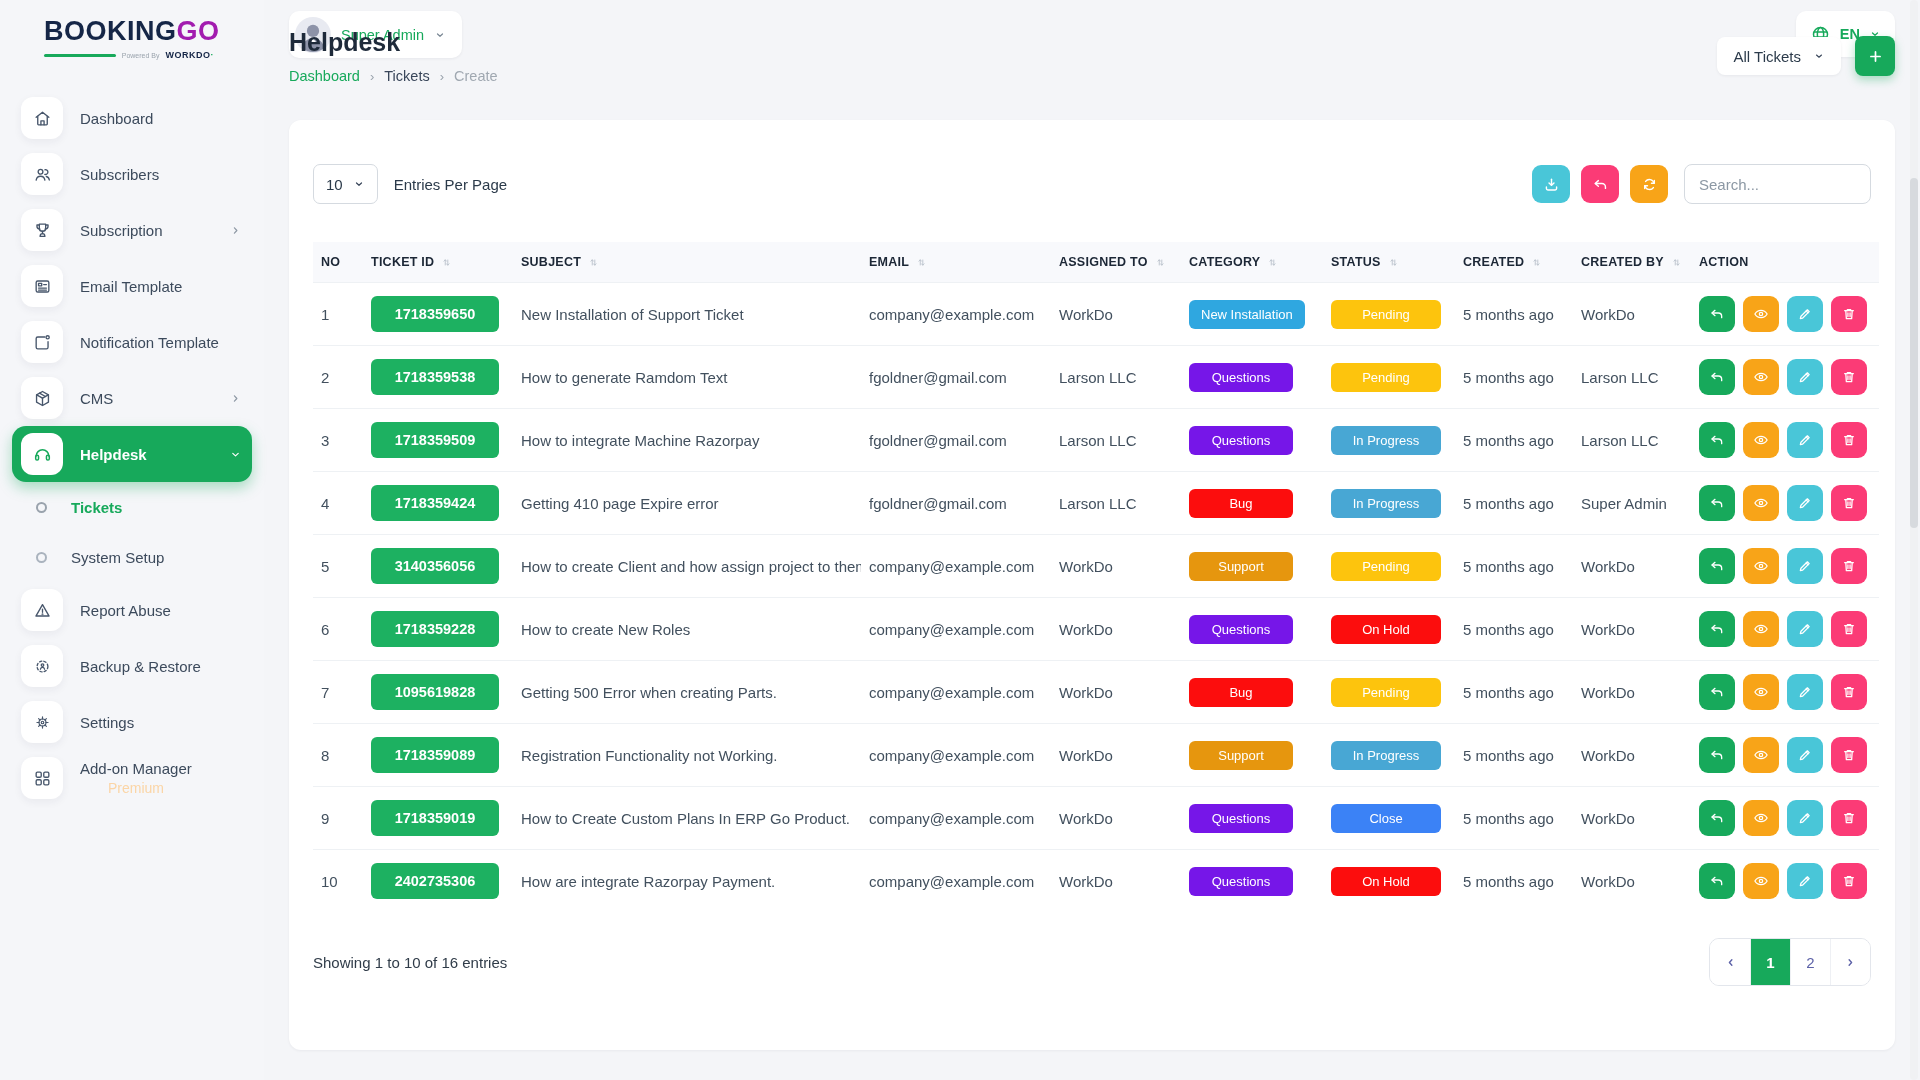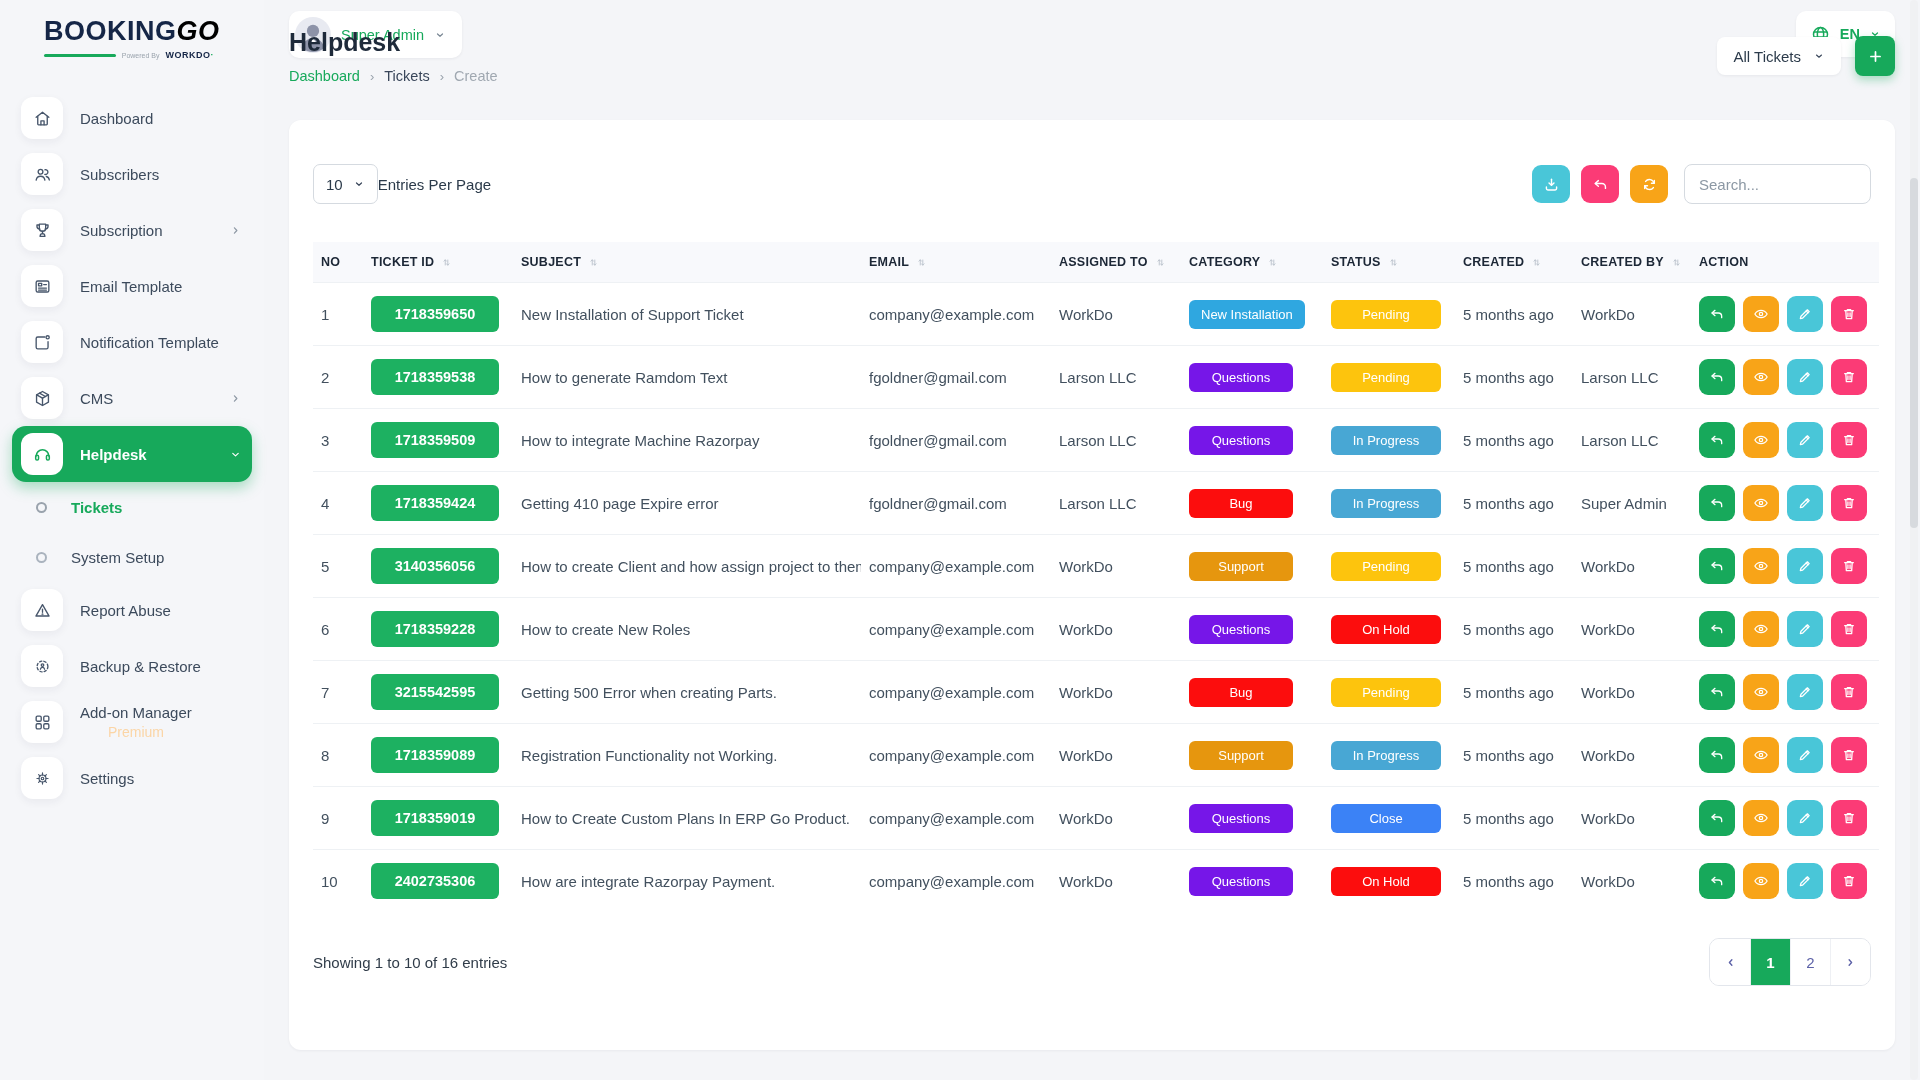--- a/index.html
+++ b/index.html
@@ -6,21 +6,21 @@
   html,body { width:1920px; height:1080px; overflow:hidden; }
   body { font-family:"Liberation Sans","DejaVu Sans",sans-serif; background:#f4f5f8; color:#32404e; position:relative; }
 
   .icn { display:inline-flex; align-items:center; justify-content:center; }
   .icn svg { display:block; }
 
   
   .sidebar { position:absolute; left:0; top:0; width:264px; height:100%; background:#f5f6f9; }
   .logo-wrap { padding:16px 0 0 44px; }
   .logo-line1 { font-size:27px; font-weight:bold; letter-spacing:.5px; color:#152647; }
-  .logo-line1 .go { color:#000000;font-style:italic; }
+  .logo-line1 .go { color:#a21caf; }
   .logo-line2 { display:flex; align-items:center; gap:6px; margin-top:3px; width:170px; }
   .logo-rule { flex:1; height:3px; background:#17a95b; border-radius:2px; }
   .powered-by { font-size:7px; color:#9aa3ad; white-space:nowrap; }
   .powered-brand { font-size:9px; font-weight:bold; color:#152647; letter-spacing:.5px; }
   .powered-brand i { color:#17a95b; font-style:normal; }
 
   .nav { padding:30px 12px 0 12px; }
   .nav-item { display:flex; align-items:center; height:56px; padding:0 10px 0 9px; cursor:pointer; position:relative; }
   .tile { width:42px; height:42px; background:#fff; border-radius:12px; box-shadow:0 3px 8px rgba(30,42,70,.06); display:flex; align-items:center; justify-content:center; color:#47566b; flex:none; }
   .tile svg { width:19px; height:19px; }
@@ -65,21 +65,21 @@
   .filter-chip { height:38px; padding:0 16px; gap:12px; border-radius:8px; font-size:15px; color:#2b3a4a; }
   .filter-chip .chip-caret { color:#39465a; }
   .add-btn { width:40px; height:40px; border-radius:8px; background:#17a95b; border:none; color:#fff; display:flex; align-items:center; justify-content:center; cursor:pointer; box-shadow:0 4px 10px rgba(23,169,91,.35); }
   .add-btn svg { width:17px; height:17px; }
 
   
   .card { margin:26px 17px 0 25px; background:#fff; border-radius:12px; box-shadow:0 1px 3px rgba(16,24,40,.05); height:930px; position:relative; }
   .controls { display:flex; align-items:center; padding:44px 24px 0 24px; }
   .pp-select { height:40px; min-width:64px; border:1px solid #d5dae0; border-radius:7px; background:#fff; display:flex; align-items:center; justify-content:center; gap:10px; padding:0 12px; font-size:15px; color:#2b3a4a; cursor:pointer; }
   .pp-select .chip-caret { color:#39465a; }
-  .entries-label { font-size:15px; color:#2b3a4a; }
+  .entries-label { margin-left:16px; font-size:15px; color:#2b3a4a; }
   .toolbar { margin-left:auto; display:flex; gap:11px; }
   .tb-btn { width:38px; height:38px; border:none; border-radius:9px; color:#fff; display:flex; align-items:center; justify-content:center; cursor:pointer; }
   .tb-btn svg { width:17px; height:17px; }
   .search-box { margin-left:16px; width:187px; height:40px; border:1px solid #d5dae0; border-radius:8px; padding:0 14px; font-size:15px; color:#2b3a4a; font-family:inherit; background:#fff; }
   .search-box::placeholder { color:#8c98a4; }
 
   
   table { width:calc(100% - 48px); margin:38px 24px 0 24px; border-collapse:collapse; table-layout:fixed; }
   thead th { background:#f8f9fc; font-size:12.5px; font-weight:bold; color:#1c2736; text-align:left; padding:13px 8px; letter-spacing:.02em; white-space:nowrap; }
   .th-inner { display:flex; align-items:center; gap:6px; }
@@ -234,41 +234,41 @@
           <svg viewBox="0 0 24 24" fill="none" stroke="currentColor" stroke-width="1.7" stroke-linecap="round" stroke-linejoin="round">
             <circle cx="12" cy="12" r="6.8" stroke-dasharray="2.8 2.7"></circle>
             <circle cx="12" cy="10.2" r="1.6"></circle>
             <path d="M9.4 15.4c.4-1.5 1.4-2.2 2.6-2.2s2.2.7 2.6 2.2"></path>
           </svg>
         </span>
         <span class="nav-label">Backup &amp; Restore</span>
       </div>
       <div class="nav-item ">
     <span class="tile">
+          <svg viewBox="0 0 24 24" fill="none" stroke="currentColor" stroke-width="1.5" stroke-linecap="round" stroke-linejoin="round">
+            <circle cx="12" cy="12" r="4.4"></circle>
+            <circle cx="12" cy="12" r="1.6"></circle>
+            <path d="M16.4 12H19M15.1 15.1l1.8 1.8M12 16.4V19M8.9 15.1l-1.8 1.8M7.6 12H5M8.9 8.9 7.1 7.1M12 7.6V5M15.1 8.9l1.8-1.8"></path>
+          </svg>
+        </span>
+        <span class="nav-label">Settings</span>
+      </div>
+      <div class="nav-item ">
+    <span class="tile">
           <svg viewBox="0 0 24 24" fill="none" stroke="currentColor" stroke-width="1.7" stroke-linecap="round" stroke-linejoin="round">
             <rect x="4" y="4" width="6.4" height="6.4" rx="1.6"></rect>
             <rect x="13.6" y="4" width="6.4" height="6.4" rx="1.6"></rect>
             <rect x="4" y="13.6" width="6.4" height="6.4" rx="1.6"></rect>
             <rect x="13.6" y="13.6" width="6.4" height="6.4" rx="1.6"></rect>
           </svg>
         </span>
         <span class="nav-label-block">
           <span class="nav-label">Add-on Manager</span>
           <span class="nav-sublabel">Premium</span>
         </span>
-      </div>
-      <div class="nav-item ">
-    <span class="tile">
-          <svg viewBox="0 0 24 24" fill="none" stroke="currentColor" stroke-width="1.5" stroke-linecap="round" stroke-linejoin="round">
-            <circle cx="12" cy="12" r="4.4"></circle>
-            <circle cx="12" cy="12" r="1.6"></circle>
-            <path d="M16.4 12H19M15.1 15.1l1.8 1.8M12 16.4V19M8.9 15.1l-1.8 1.8M7.6 12H5M8.9 8.9 7.1 7.1M12 7.6V5M15.1 8.9l1.8-1.8"></path>
-          </svg>
-        </span>
-        <span class="nav-label">Settings</span>
       </div>
     </nav>
 </aside>
 
 <div class="main">
 
   <div class="user-chip chip">
     <span class="avatar icn">
       <svg viewBox="0 0 40 40" width="36" height="36">
           <circle cx="20" cy="20" r="20" fill="#e8eaf1"></circle>
@@ -735,21 +735,21 @@
                     <path d="M5.5 7h13"></path>
                     <path d="M9.5 7V5.5h5V7"></path>
                     <path d="M7.2 7 8 19h8l.8-12"></path>
                     <path d="M10.4 10.3v5.6M13.6 10.3v5.6"></path>
                   </svg>
                 </span>
               </button></td>
   </tr>
   <tr>
     <td>7</td>
-    <td><span class="tid-badge">3215542595</span></td>
+    <td><span class="tid-badge">1095619828</span></td>
     <td>Getting 500 Error when creating Parts.</td>
     <td>company@example.com</td>
     <td>WorkDo</td>
     <td><span class="badge" style="background:#fc0d0d">Bug</span></td>
     <td><span class="badge status" style="background:#fdc40d">Pending</span></td>
     <td>5 months ago</td>
     <td>WorkDo</td>
     <td><button class="act-btn" style="background:#17a95b">
                 <span class="icn">
                   <svg viewBox="0 0 24 24" fill="none" stroke="currentColor" stroke-width="2" stroke-linecap="round" stroke-linejoin="round">

